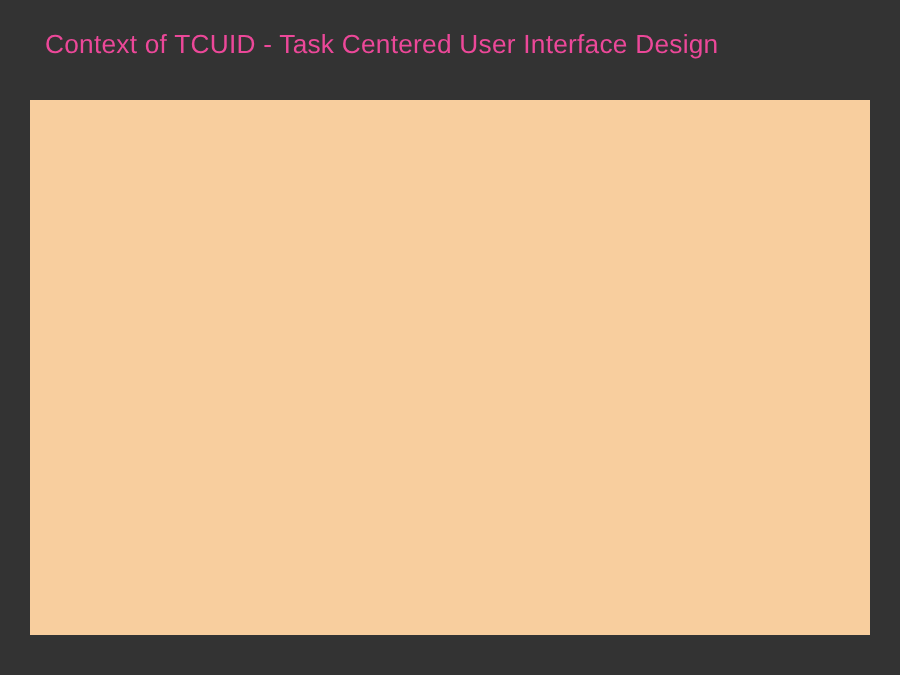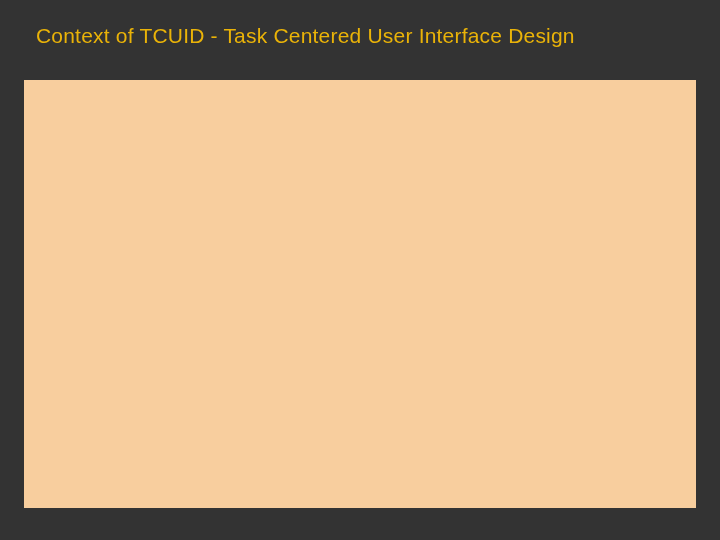--- a/index.html
+++ b/index.html
@@ -19,21 +19,21 @@
       height: 100%;
       position: relative;
     }
     .title-area {
       position: absolute;
       top: 24px;
       left: 36px;
       right: 36px;
     }
     .slide-title {
-      color: #eab308;
+      color: #ec4899;
       font-size: 21px;
       font-weight: normal;
       letter-spacing: 0.2px;
     }
     .content-panel {
       position: absolute;
       top: 80px;
       left: 24px;
       right: 24px;
       bottom: 32px;

